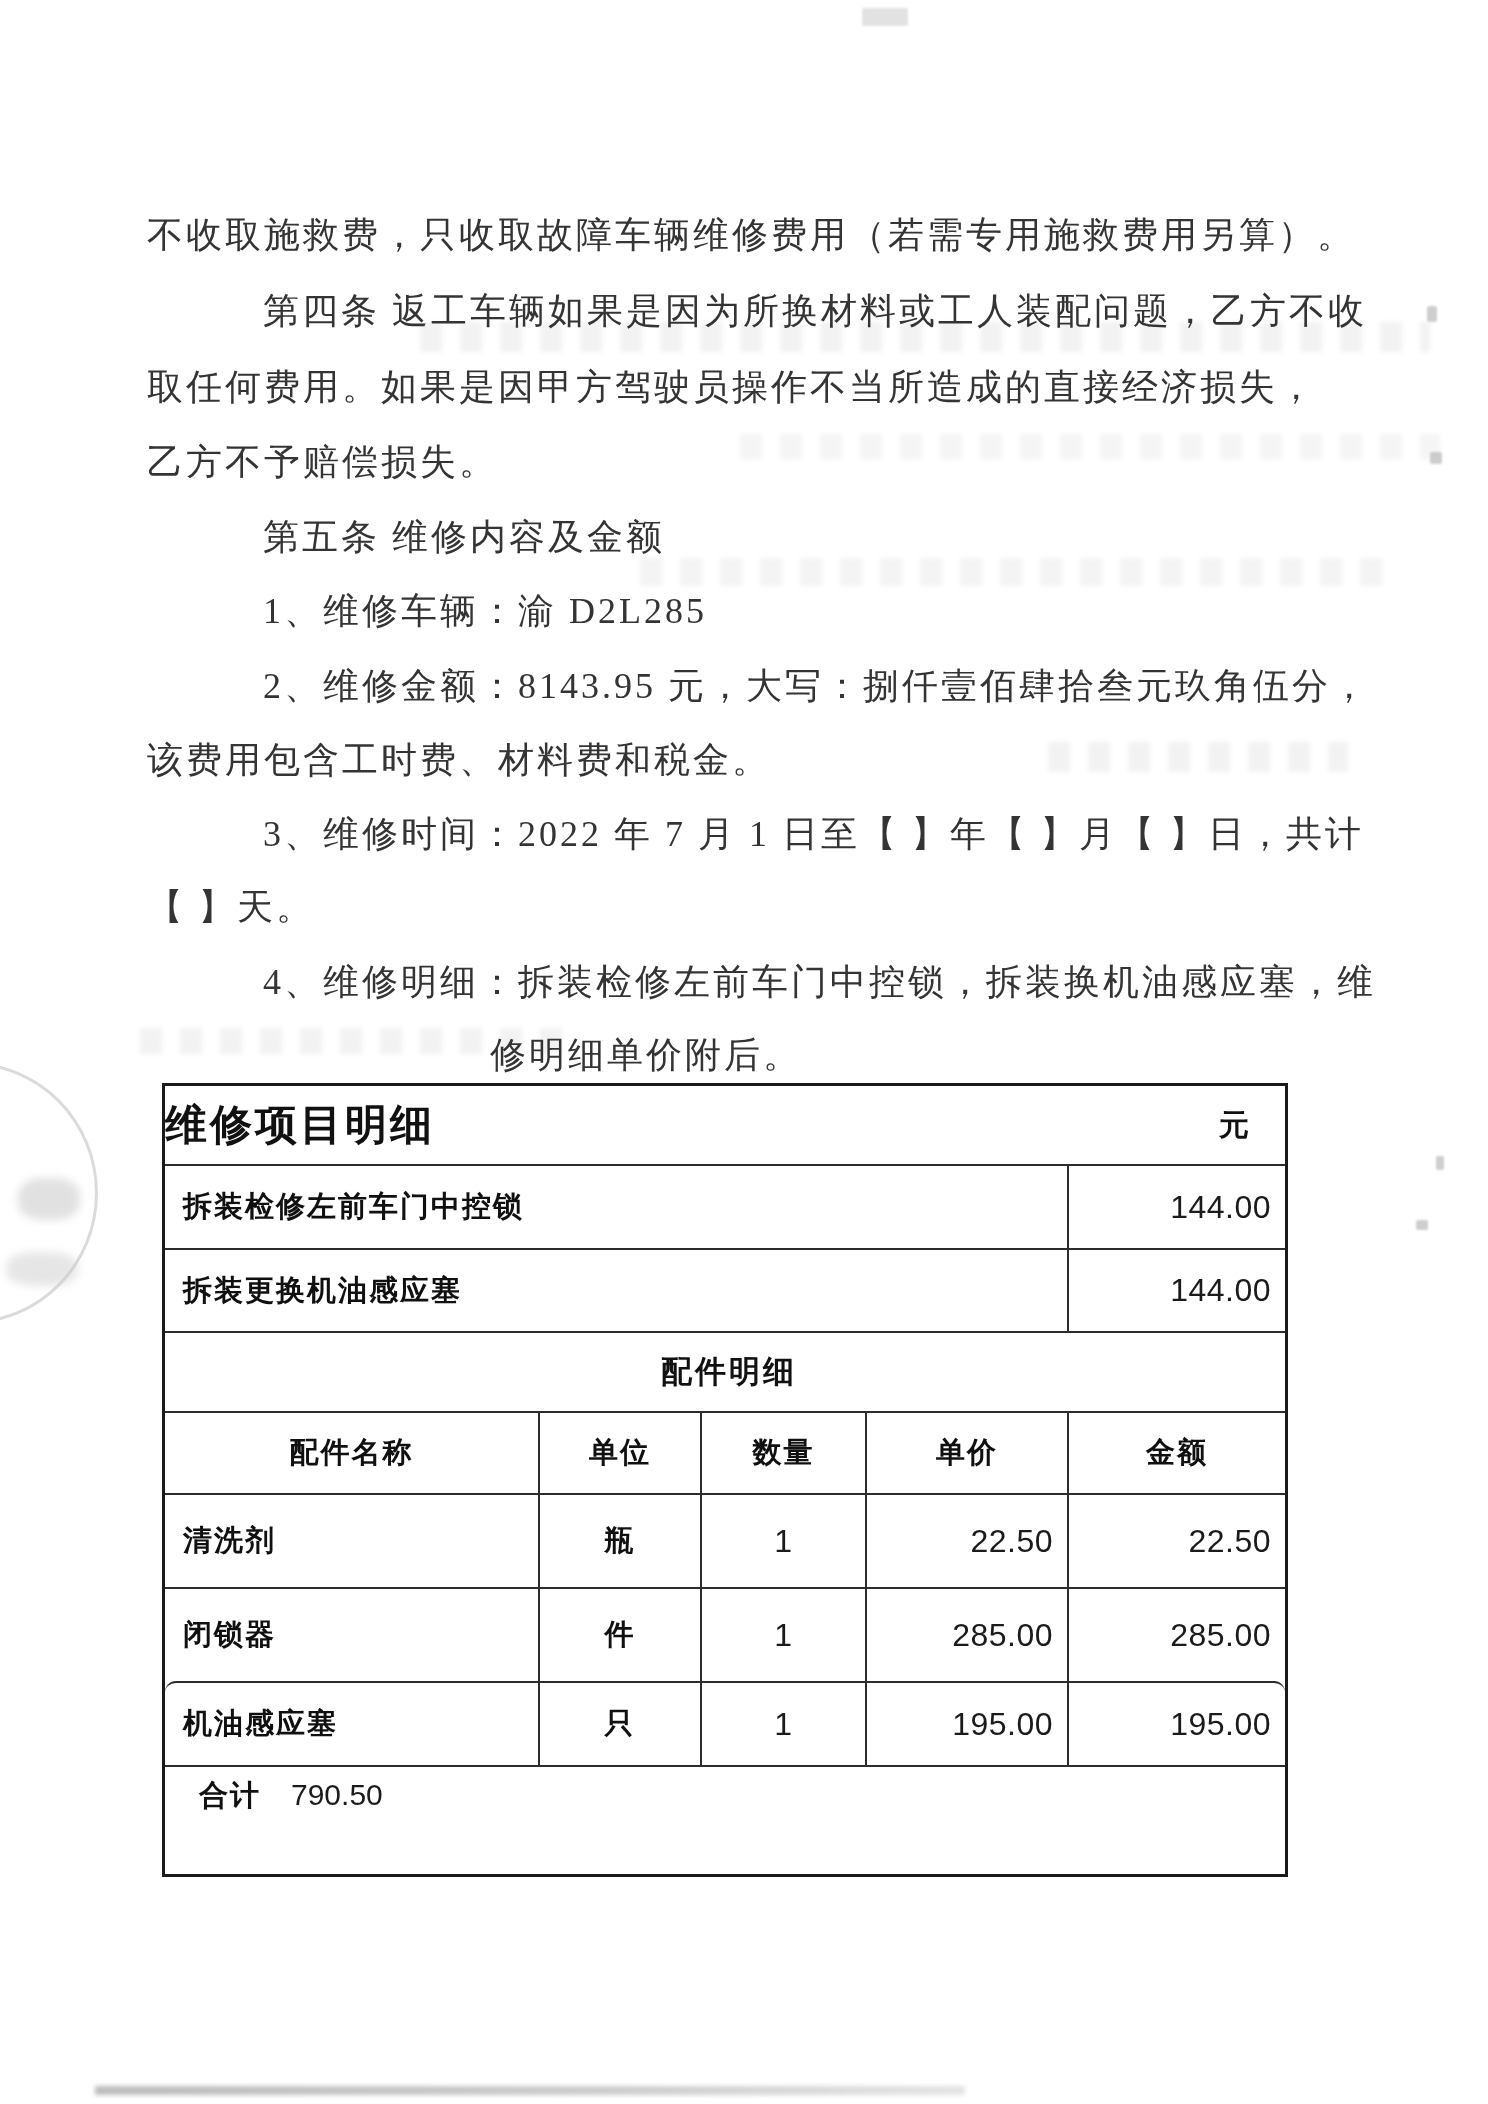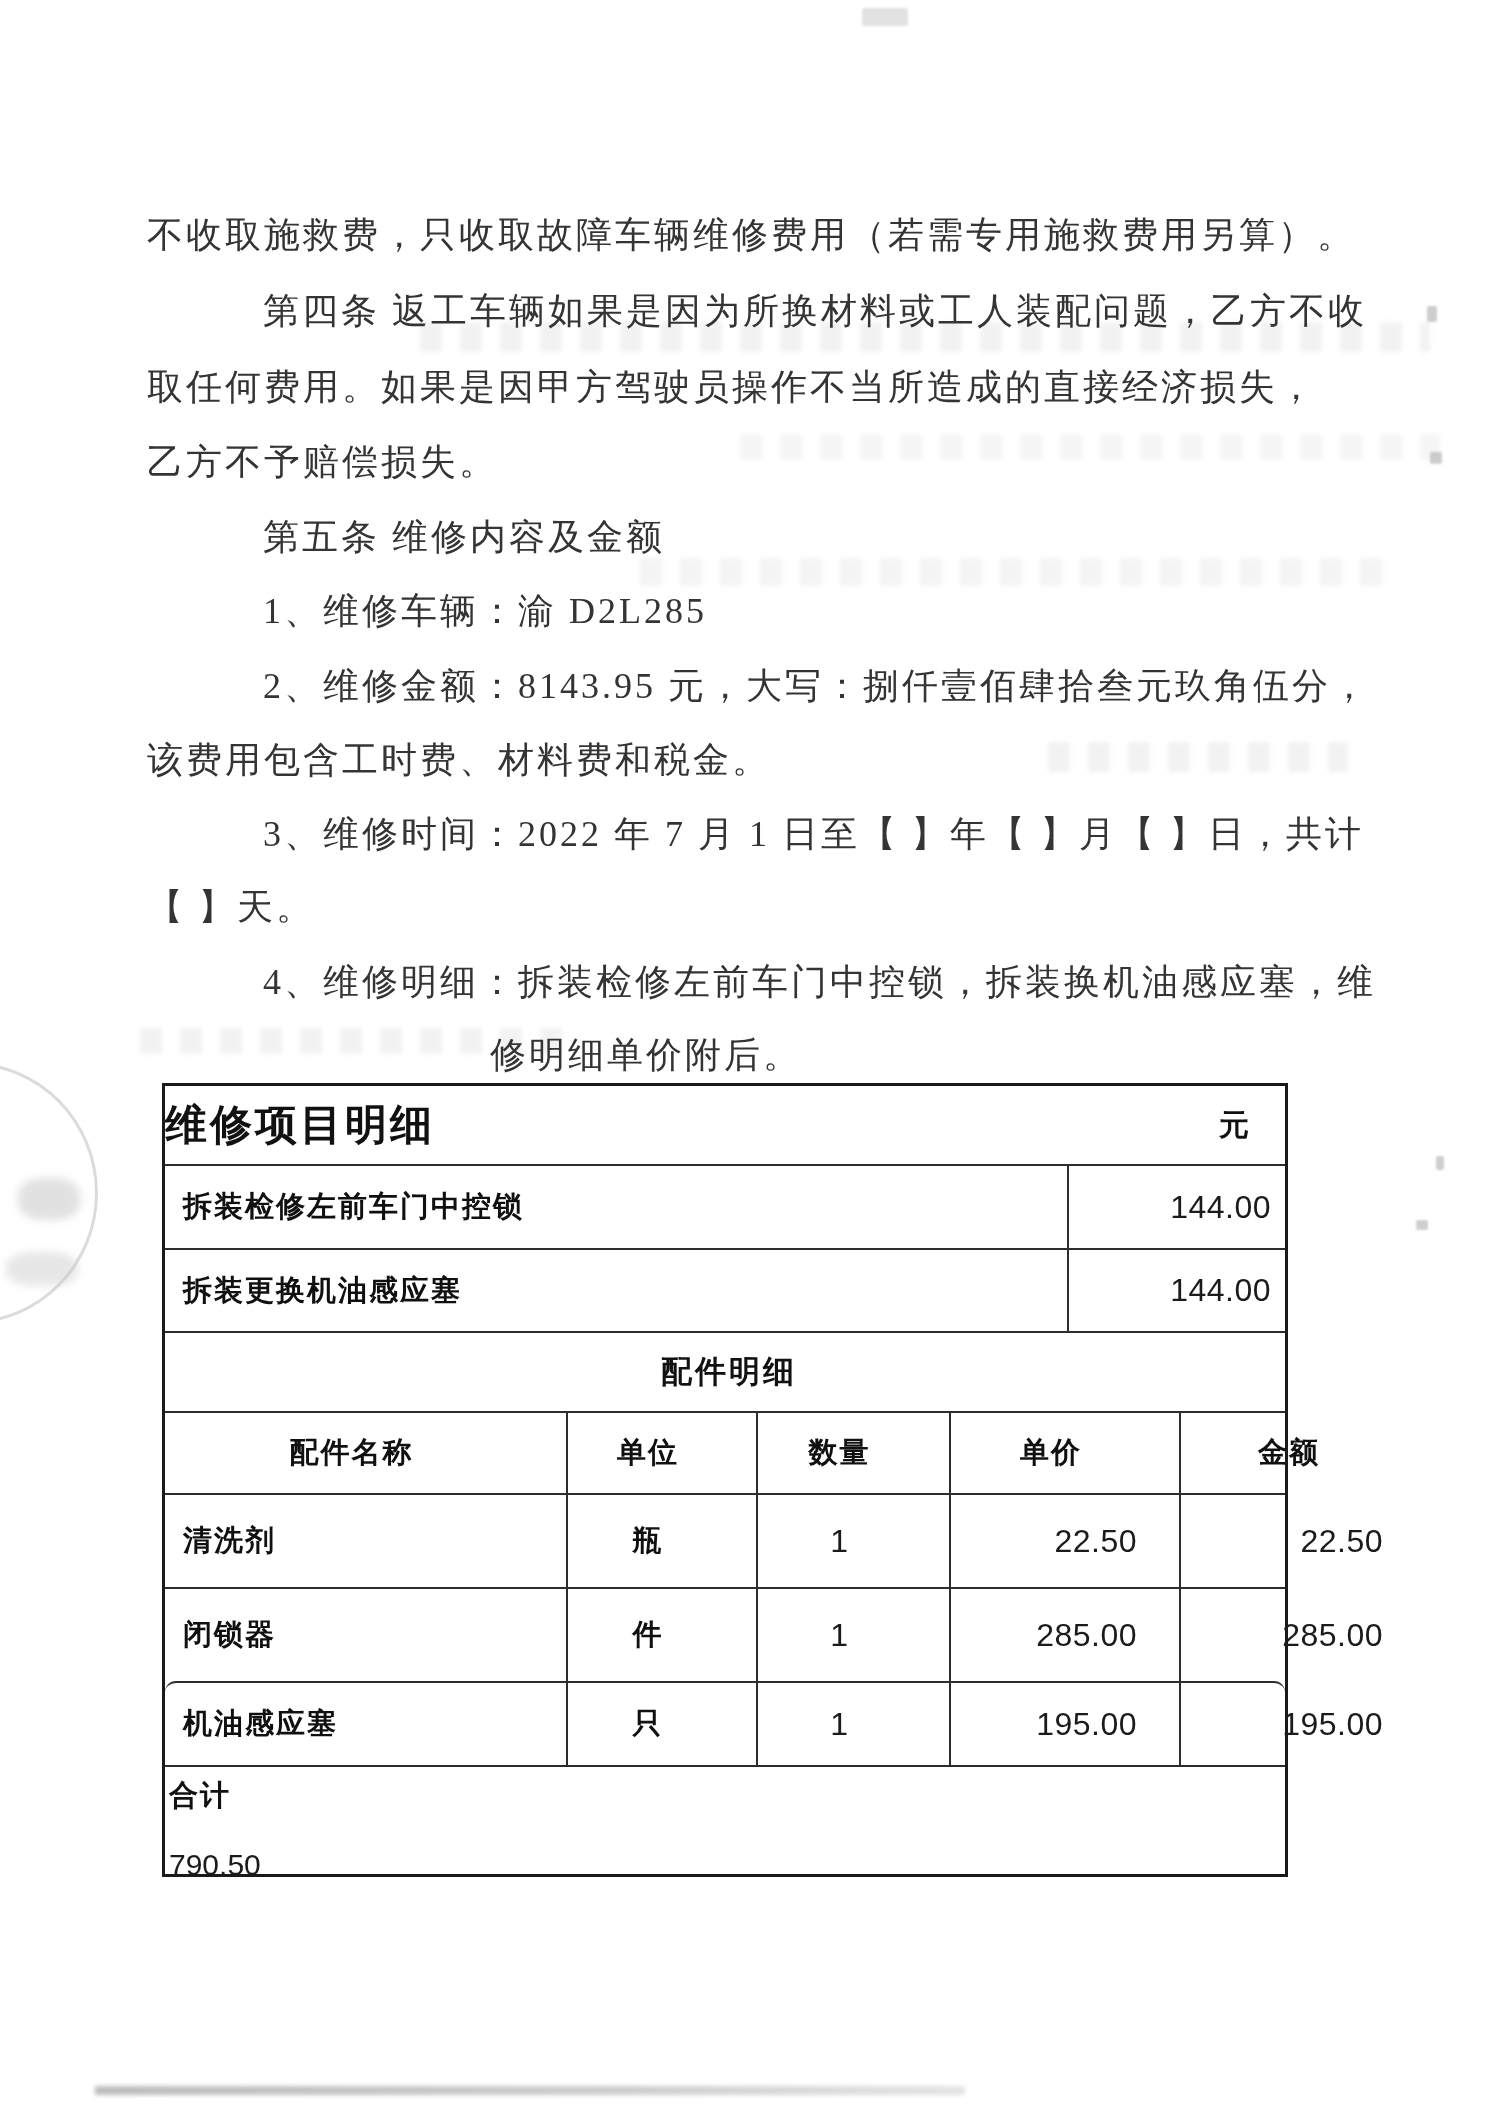--- a/index.html
+++ b/index.html
@@ -54,29 +54,29 @@
   .hdr-unit{position:absolute;right:36px;top:50%;transform:translateY(-50%);font-weight:700;font-size:30px;}
   
   .row-labor{height:84px;grid-template-columns:902px 218px;}
   .row-labor2{height:83px;}
   .name-cell{padding-left:18px;}
   .amt-cell{border-left:2px solid #2d2d2d;justify-content:flex-end;padding-right:14px;}
   
   .row-banner{height:80px;display:flex;align-items:center;justify-content:center;padding-left:8px;}
   .banner-text{font-weight:700;font-size:31px;letter-spacing:3px;}
   
-  .row-parts{grid-template-columns:373px 162px 165px 202px 218px;gap:28px;}
+  .row-parts{grid-template-columns:373px 162px 165px 202px 218px;}
   .row-partshdr{height:82px;}
   .row-part{height:94px;}
   .row-part3{height:84px;border-radius:11px;}
   .vline{border-left:2px solid #2d2d2d;}
   .c-center{justify-content:center;}
   .c-right{justify-content:flex-end;padding-right:14px;}
   
-  .row-total{height:133px;display:flex;flex-direction:column;align-items:flex-start;justify-content:flex-start;padding:8px 0 0 4px;gap:30px;}
+  .row-total{height:133px;display:flex;align-items:flex-start;justify-content:flex-start;padding:8px 0 0 34px;gap:30px;}
   .total-label{font-weight:700;font-size:29px;letter-spacing:2px;line-height:40px;}
   .total-value{font-weight:400;font-size:30px;color:#1b1b1b;line-height:40px;}
   
   .artifact{position:absolute;pointer-events:none;}
   .stamp{
     left:-160px;top:1062px;width:252px;height:256px;
     border:3px solid #bdbdbd;border-radius:50%;opacity:.55;
   }
   .stamp-blob1{left:18px;top:1178px;width:62px;height:42px;background:#c4c4c4;filter:blur(4px);opacity:.5;border-radius:40%;}
   .stamp-blob2{left:6px;top:1252px;width:72px;height:34px;background:#c9c9c9;filter:blur(4px);opacity:.45;border-radius:40%;}

